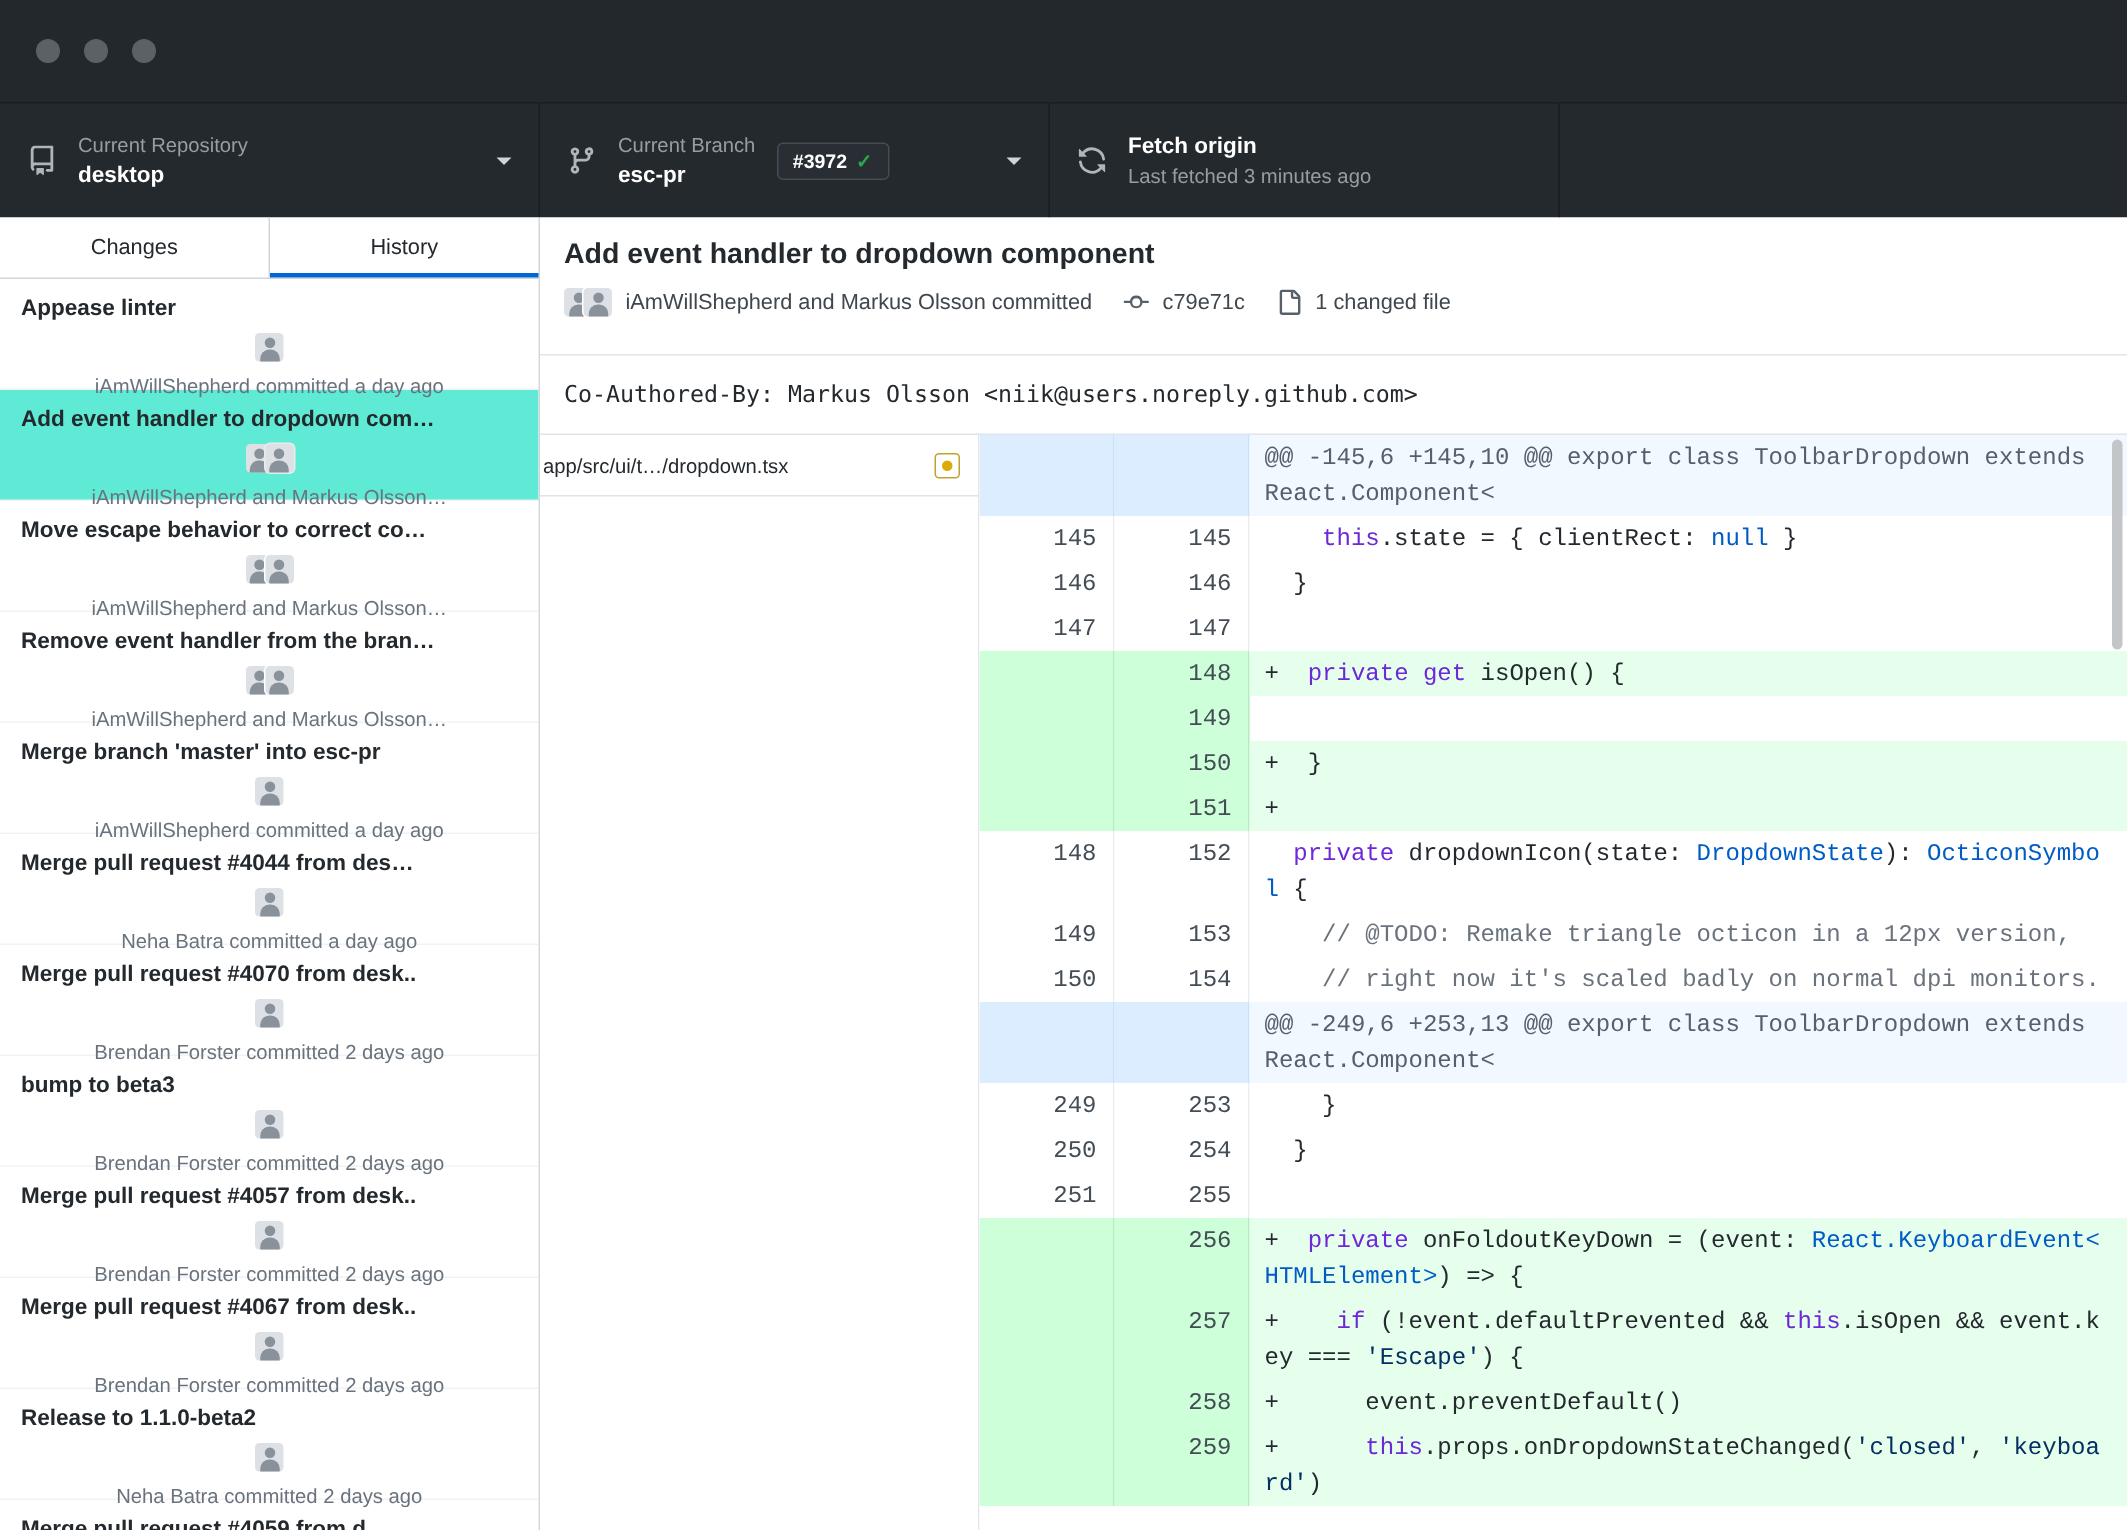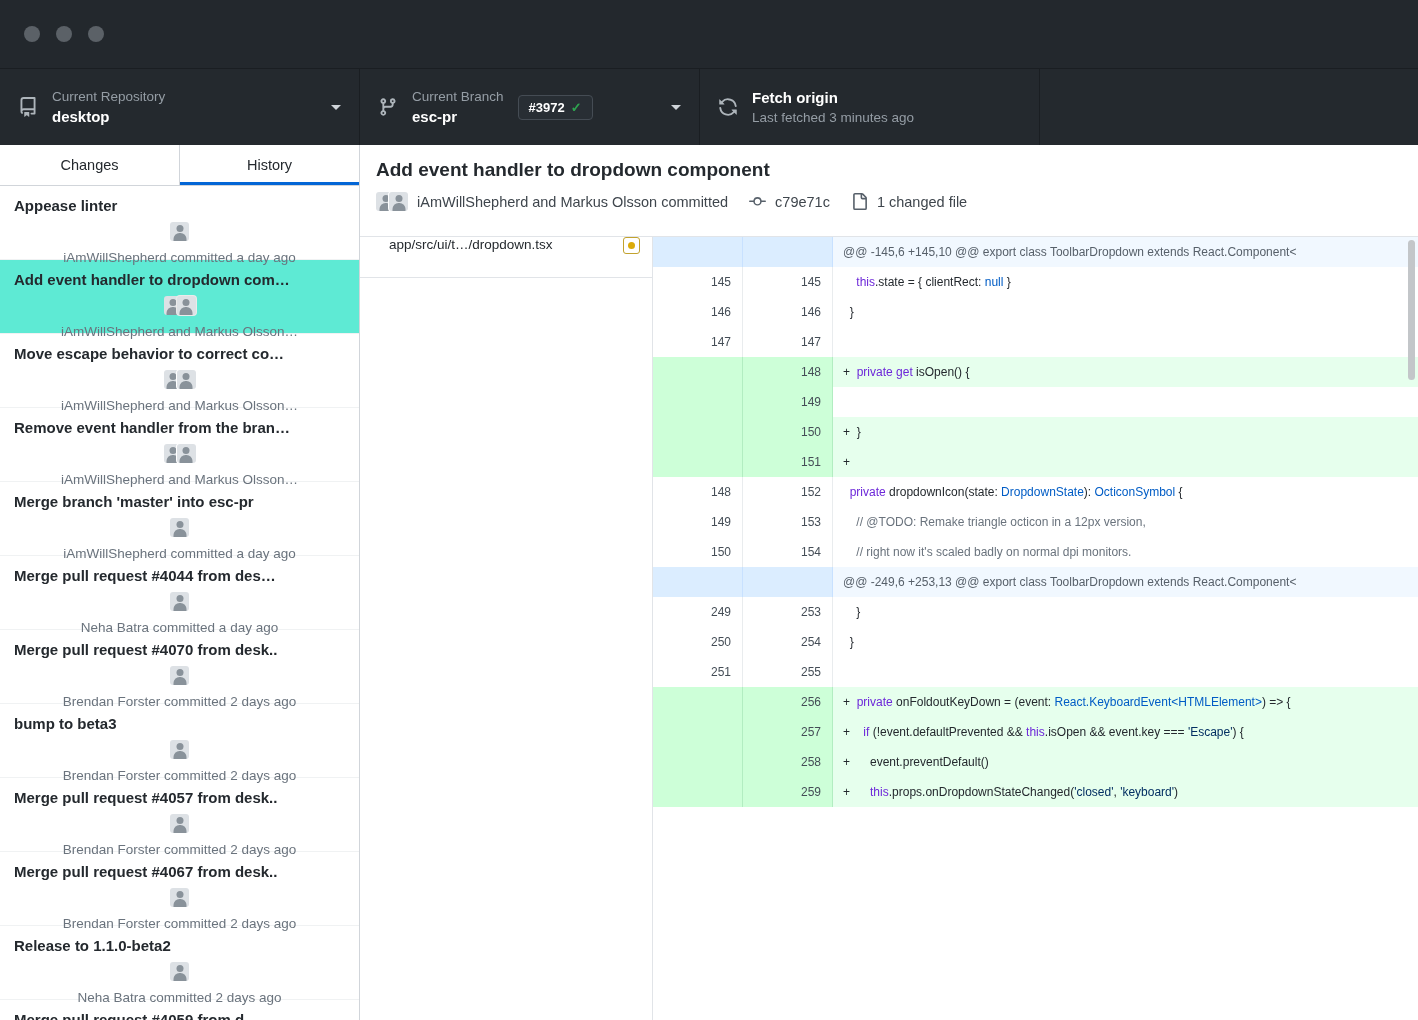--- a/index.html
+++ b/index.html
@@ -64,29 +64,29 @@
   .commit-meta-row { display:flex; align-items:center; gap:9px; font-size:14.5px; color:#3f464d; }
   .meta-icon { width:17px; height:17px; fill:#57606a; flex:none; }
   .meta-gap { margin-left:12px; }
   .coauthor-row { height:53px; flex:none; display:flex; align-items:center; padding:0 16px;
                   border-bottom:1px solid #e1e4e8; font-family:"DejaVu Sans Mono", monospace;
                   font-size:15.5px; color:#24292e; white-space:pre; overflow:hidden; }
 
   
   .diff-area { flex:1; min-height:0; display:flex; position:relative; }
   .file-col { width:293px; flex:none; border-right:1px solid #e1e4e8; background:#fff; }
-  .file-row { height:41px; display:flex; align-items:flex-start; gap:8px; padding:0 12px 0 29px;
+  .file-row { height:41px; display:flex; align-items:center; gap:8px; padding:0 12px 0 2px;
               border-bottom:1px solid #e1e4e8; }
   .file-name { flex:1; min-width:0; font-size:13.5px; color:#24292e; white-space:nowrap; overflow:hidden; }
   .status-modified { width:17px; height:17px; border:1px solid #c2a22e; border-radius:3px; position:relative; flex:none; }
   .status-modified::after { content:""; position:absolute; inset:0; margin:auto; width:7px; height:7px;
                             border-radius:50%; background:#dbab09; }
 
   .diff-col { flex:1; min-width:0; overflow:hidden; background:#fff;
-              font-family:Liberation Sans, sans-serif; font-size:12px; line-height:24px; }
+              font-family:Liberation Mono, monospace; font-size:16px; line-height:24px; }
   .diff-row { display:flex; }
   .dnum { width:90px; flex:none; text-align:right; padding:3px 11px 3px 0; min-height:30px;
           color:#444d56; border-right:1px solid #e9ecee; background:#fff; }
   .dcode { flex:1; min-width:0; padding:3px 16px 3px 10px; min-height:30px;
            white-space:pre-wrap; word-break:break-all; color:#24292e; background:#fff; }
   .diff-row.added .dnum { background:#cdffd8; border-right-color:#b2edc1; }
   .diff-row.added .dcode { background:#e6ffed; }
   .diff-row.hunk .dnum { background:#dbedff; border-right-color:#c8e1ff; }
   .diff-row.hunk .dcode { background:#f1f8ff; }
   .tok-p { color:#24292e; }
@@ -277,20 +277,21 @@
               <path d="M11.93 8.5a4.002 4.002 0 0 1-7.86 0H.75a.75.75 0 0 1 0-1.5h3.32a4.002 4.002 0 0 1 7.86 0h3.32a.75.75 0 0 1 0 1.5h-3.32ZM8 10.5a2.5 2.5 0 1 0 0-5 2.5 2.5 0 0 0 0 5Z"></path>
             </svg>
           <span>c79e71c</span>
           <svg class="meta-icon meta-gap" viewBox="0 0 16 16">
               <path d="M2 1.75C2 .784 2.784 0 3.75 0h6.586c.464 0 .909.184 1.237.513l2.914 2.914c.329.328.513.773.513 1.237v9.586A1.75 1.75 0 0 1 13.25 16h-9.5A1.75 1.75 0 0 1 2 14.25Zm1.75-.25a.25.25 0 0 0-.25.25v12.5c0 .138.112.25.25.25h9.5a.25.25 0 0 0 .25-.25V6h-2.75A1.75 1.75 0 0 1 9 4.25V1.5Zm6.75.062V4.25c0 .138.112.25.25.25h2.688l-.011-.013-2.914-2.914Z"></path>
             </svg>
           <span>1 changed file</span>
         </div>
       </div>
 
+      <div class="coauthor-row">Co-Authored-By: Markus Olsson &lt;niik@users.noreply.github.com&gt;</div>
 
       <div class="diff-area">
         <div class="file-col">
           <div class="file-row">
             <span class="file-name">app/src/ui/t…/dropdown.tsx</span>
             <span class="status-modified"></span>
           </div>
         </div>
         <div class="diff-col" id="diff-rows">
             <div class="diff-row hunk">

